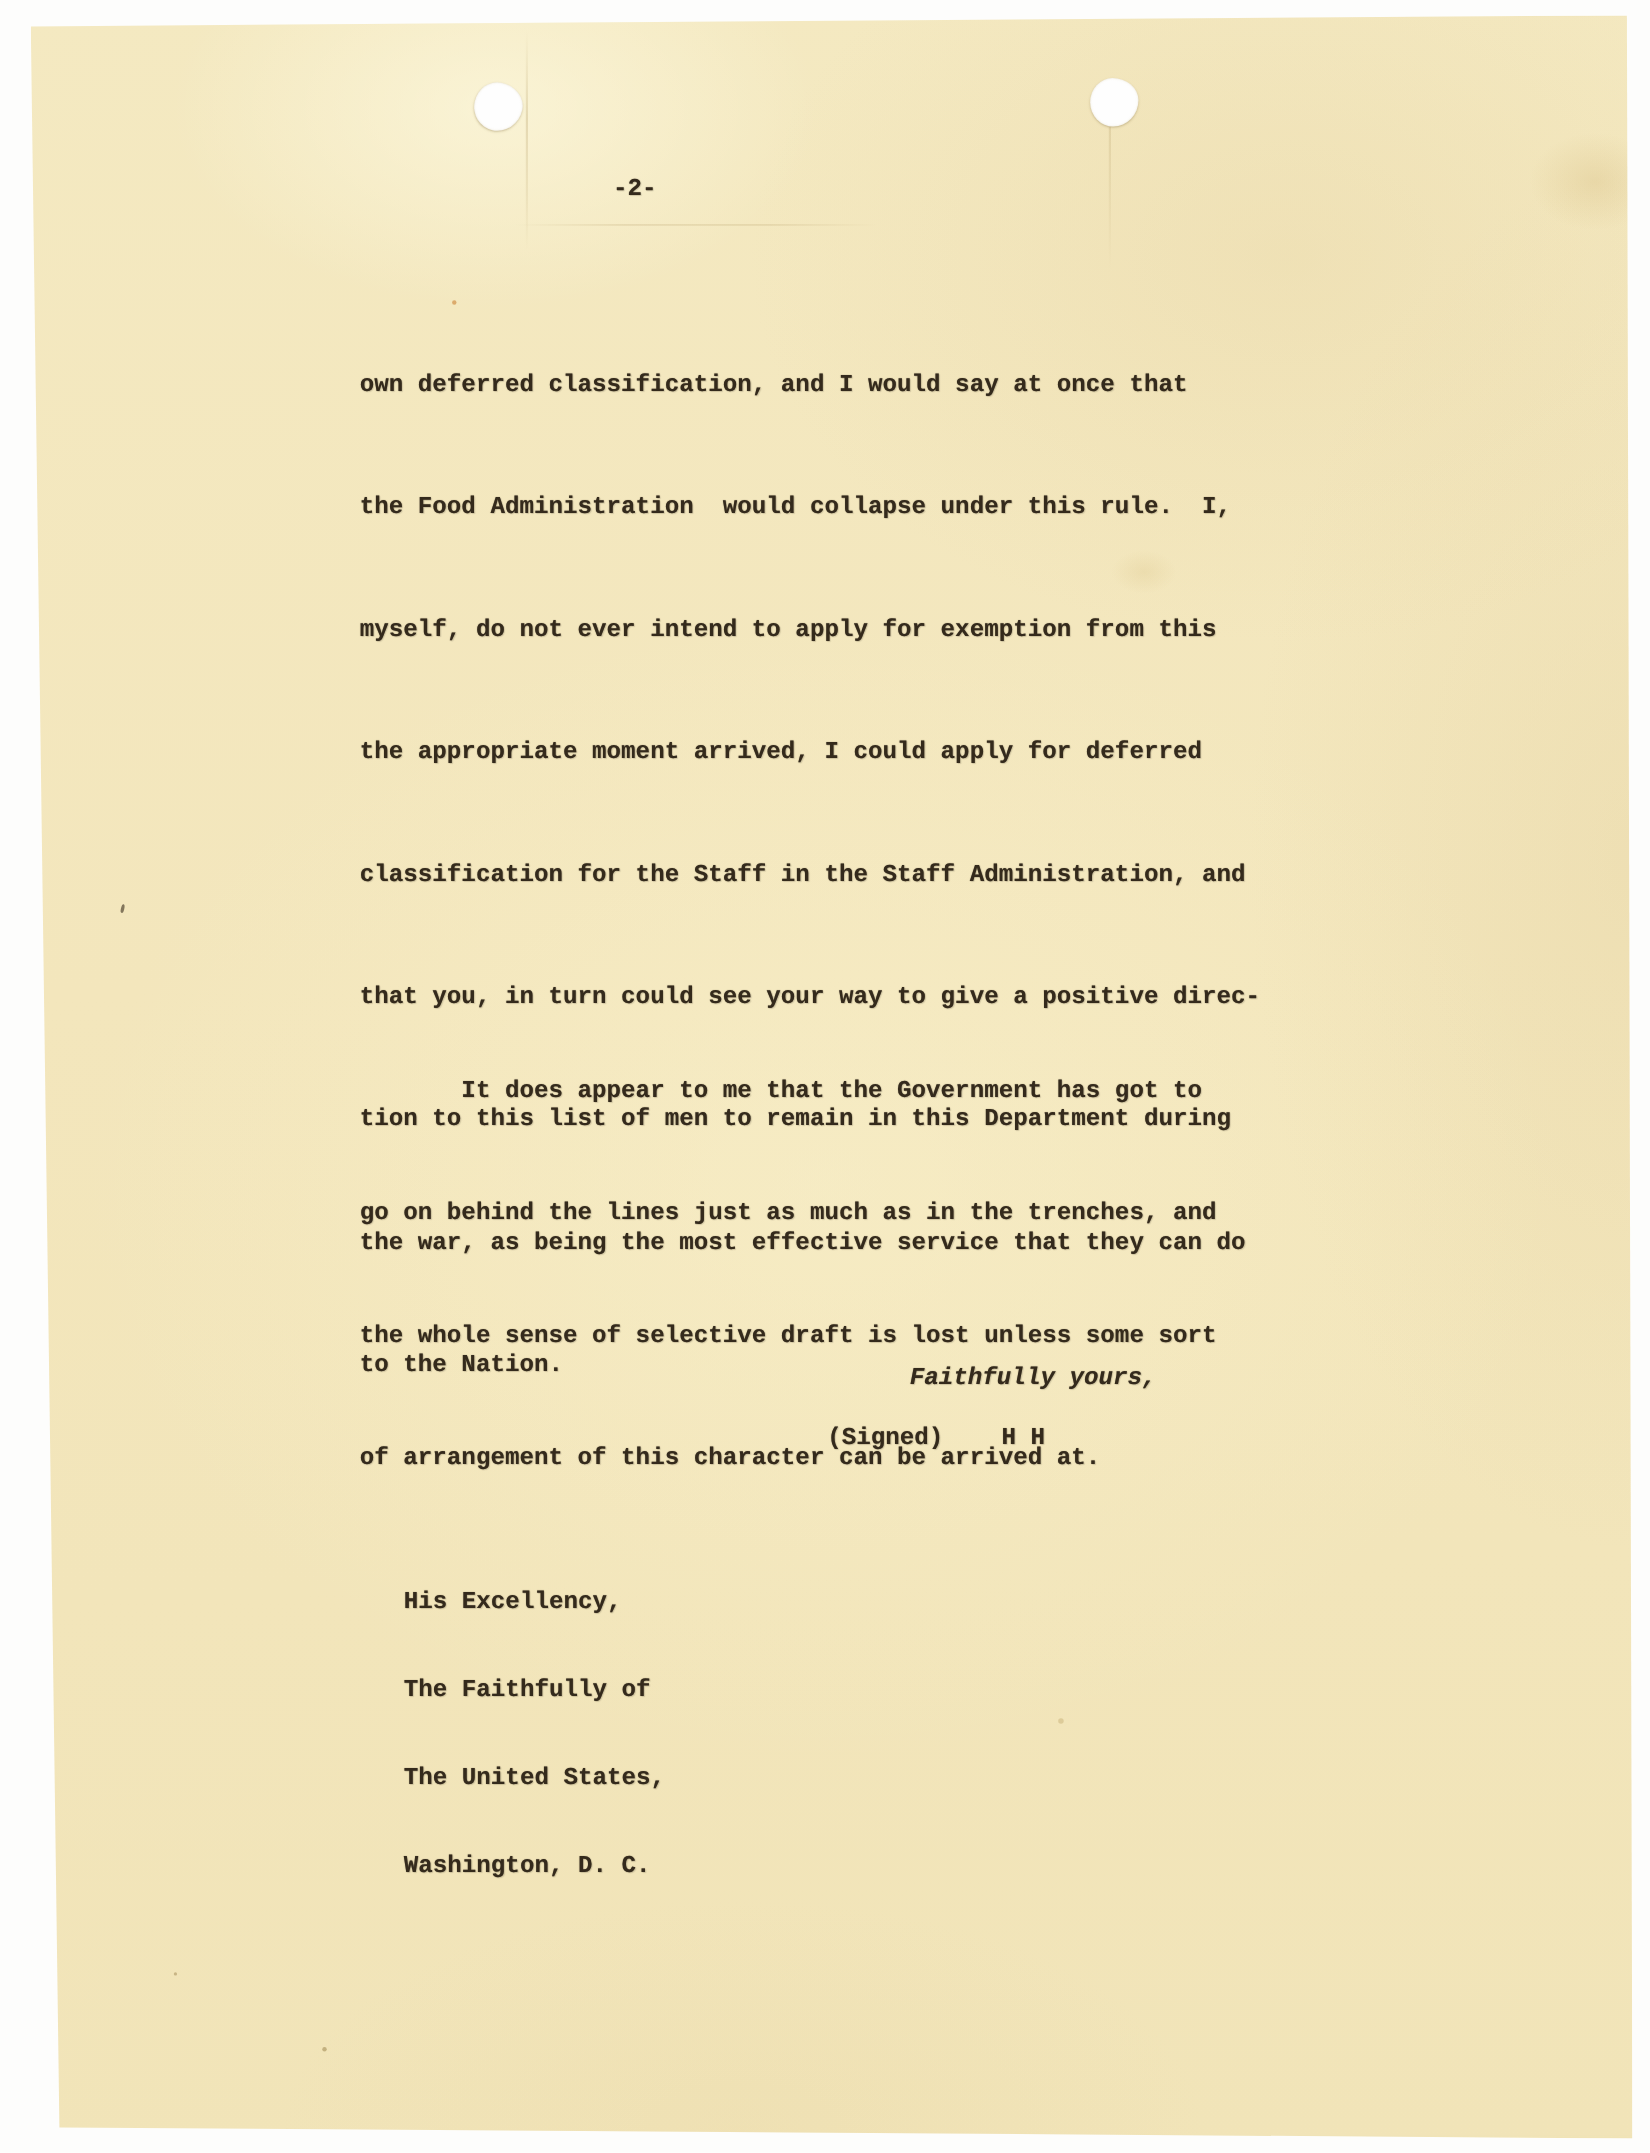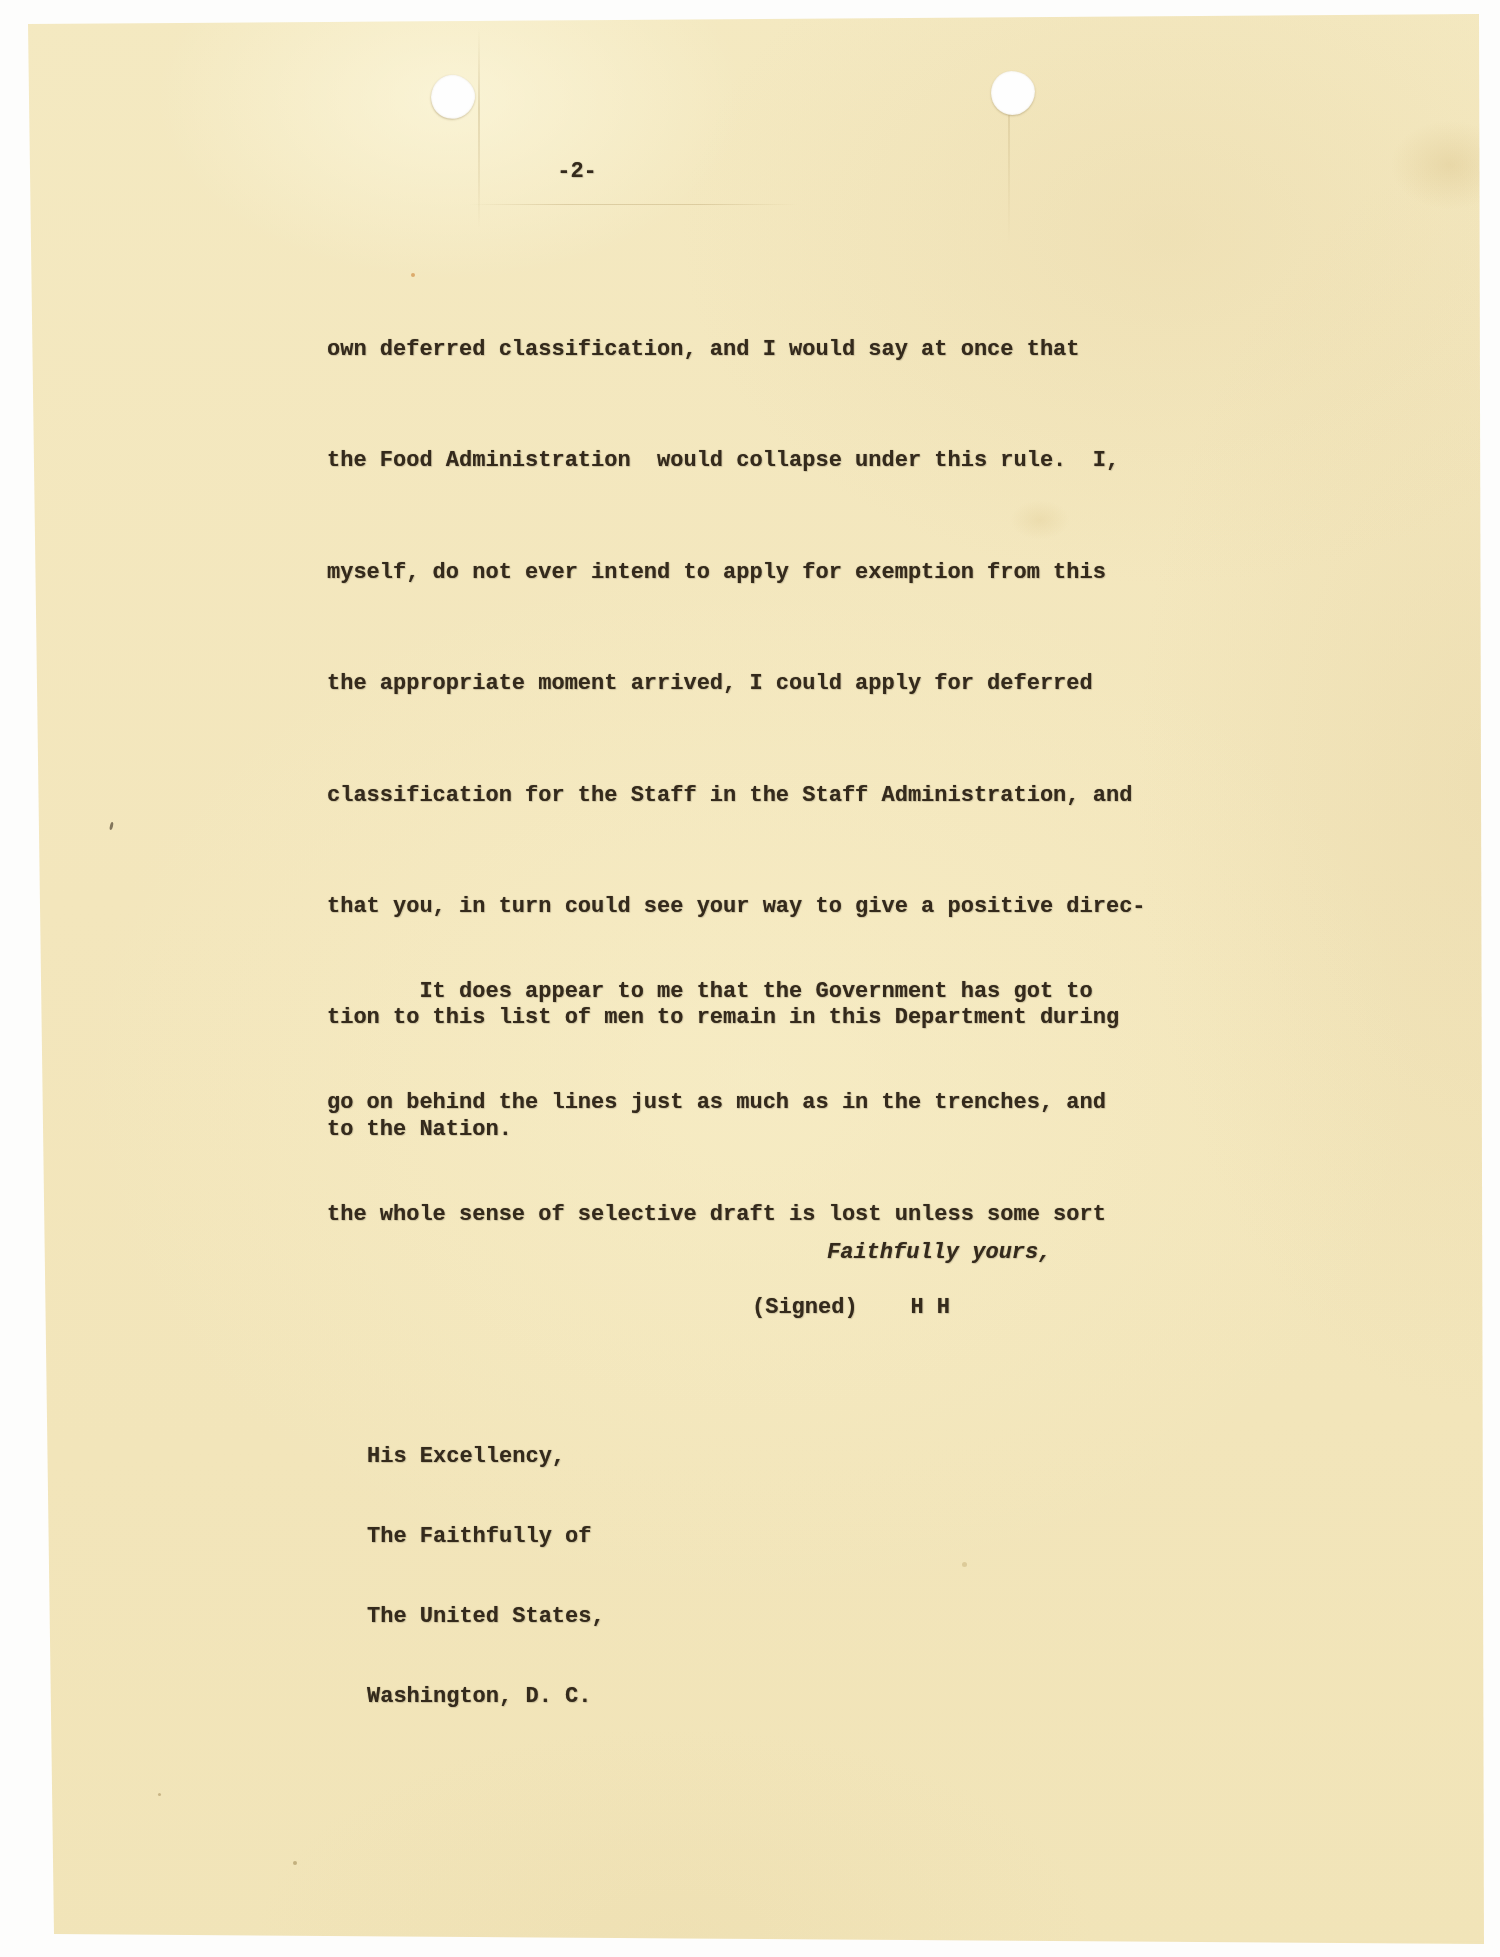--- a/index.html
+++ b/index.html
@@ -88,27 +88,29 @@
     <div class="page-number ink">-2-</div>
 
     <div class="para p1 ink">
       <div class="line">own deferred classification, and I would say at once that</div>
       <div class="line">the Food Administration  would collapse under this rule.  I,</div>
       <div class="line">myself, do not ever intend to apply for exemption from this</div>
       <div class="line">the appropriate moment arrived, I could apply for deferred</div>
       <div class="line">classification for the Staff in the Staff Administration, and</div>
       <div class="line">that you, in turn could see your way to give a positive direc-</div>
       <div class="line">tion to this list of men to remain in this Department during</div>
+      <div class="line">the war, as being the most effective service that they can do</div>
       <div class="line">to the Nation.</div>
     </div>
 
     <div class="para p2 ink">
       <div class="line">       It does appear to me that the Government has got to</div>
       <div class="line">go on behind the lines just as much as in the trenches, and</div>
       <div class="line">the whole sense of selective draft is lost unless some sort</div>
+      <div class="line">of arrangement of this character can be arrived at.</div>
     </div>
 
     <div class="valediction ink">Faithfully yours,</div>
     <div class="signature ink">(Signed)    H H</div>
 
     <div class="address ink">
       <div class="line">His Excellency,</div>
       <div class="line">The Faithfully of</div>
       <div class="line">The United States,</div>
       <div class="line">Washington, D. C.</div>

